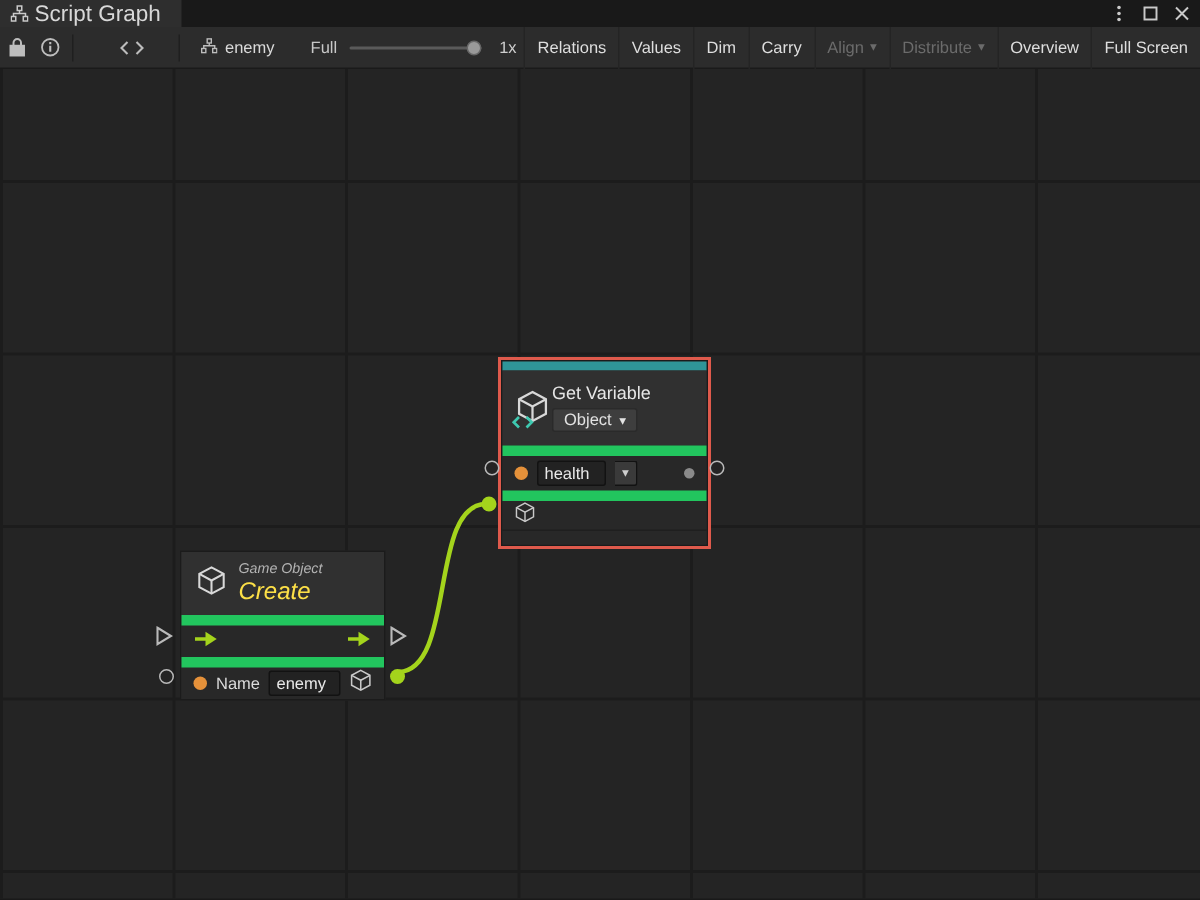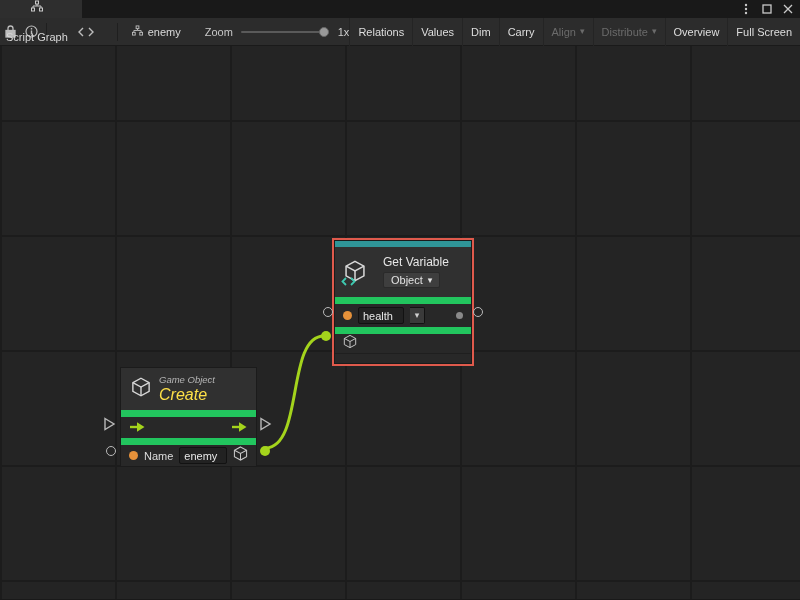--- a/index.html
+++ b/index.html
@@ -1,22 +1,22 @@
 <!DOCTYPE html>
 <html><head>
 <meta charset="utf-8">
 <style>
   * { margin:0; padding:0; box-sizing:border-box; }
   html,body { width:800px; height:600px; overflow:hidden; background:#191919;
               font-family:"Liberation Sans", sans-serif; -webkit-font-smoothing:antialiased; }
 
   
   .titlebar { height:18px; background:#191919; display:flex; align-items:stretch; position:relative; }
-  .tab { display:flex; align-items:center; gap:19px; background:#2e2e2e; padding:0 14px 0 6px;
-         font-size:11px; color:#d8d8d8;flex-direction:column; }
+  .tab { display:flex; align-items:center; gap:3px; background:#2e2e2e; padding:0 14px 0 6px;
+         font-size:15px; color:#d8d8d8; }
   .titlebar-right { margin-left:auto; display:flex; align-items:center; gap:7px; padding-right:5px; }
   .tb-ico { width:14px; height:14px; display:flex; align-items:center; justify-content:center; cursor:default; }
 
   
   .toolbar { height:28px; background:#2c2c2c; border-bottom:1px solid #1a1a1a;
              display:flex; align-items:center; font-size:11px; color:#d2d2d2; }
   .tool-btn-ico { width:22px; height:28px; display:flex; align-items:center; justify-content:center; }
   .tool-sep { width:1px; height:18px; background:#1f1f1f; margin:0 4px; }
   .breadcrumb { display:flex; align-items:center; gap:5px; padding:0 10px; height:28px; color:#dadada; }
   .zoom-label { color:#c8c8c8; margin-left:14px; margin-right:8px; }
@@ -51,21 +51,21 @@
   .dot-gray-sm { width:7px; height:7px; background:#8a8a8a; }
   .field { background:#222; border:1px solid #121212; border-radius:2px; height:17px;
            color:#e8e8e8; font-size:11px; padding:0 4px; font-family:"Liberation Sans", sans-serif; }
   .field-dd { width:15px; height:17px; background:#3a3a3a; border:1px solid #121212; border-left:none;
               border-radius:0 2px 2px 0; color:#cfcfcf; font-size:8px; display:flex; align-items:center;
               justify-content:center; cursor:default; }
 
   
   .node-getvar { left:334px; top:194px; width:138px; }
   .teal-strip { height:6px; background:#2f9598; }
-  .gv-header { display:flex; align-items:center; gap:16px; padding:5px 8px 6px 8px; background:#303030; height:50px; }
+  .gv-header { display:flex; align-items:center; gap:1px; padding:5px 8px 6px 8px; background:#303030; height:50px; }
   .gv-headtext { display:flex; flex-direction:column; gap:3px; }
   .gv-title { font-size:12px; color:#e6e6e6; }
   .mini-dd { display:inline-flex; align-items:center; gap:5px; background:#3e3e3e; border:1px solid #2a2a2a;
              border-radius:2px; color:#e2e2e2; font-size:11px; padding:1px 7px; width:max-content;
              font-family:"Liberation Sans", sans-serif; cursor:default; }
   .gv-row1 { height:30px; }
   .gv-row2 { height:26px; }
   .gv-footer { height:10px; background:#282828; border-top:1px solid #1f1f1f; }
 
   
@@ -155,21 +155,21 @@
           <g stroke="#bdbdbd" stroke-width="1" fill="none">
         <rect x="4.5" y="1" width="3" height="3"></rect>
             <rect x="0.5" y="8" width="3" height="3"></rect>
             <rect x="8.5" y="8" width="3" height="3"></rect>
         <path d="M6 4v2M6 6H2v2M6 6h4v2"></path>
           </g>
         </svg>
     </span>
     <span>enemy</span>
   </div>
-  <span class="zoom-label">Zoom</span>
+  <span class="zoom-label">Full</span>
   <div class="slider">
     <div class="slider-track"></div>
     <div class="slider-handle"></div>
   </div>
   <span class="zoom-val">1x</span>
 
   <div class="btn-group">
     <button class="tbar-btn">
       <span>Relations</span>
       </button>

